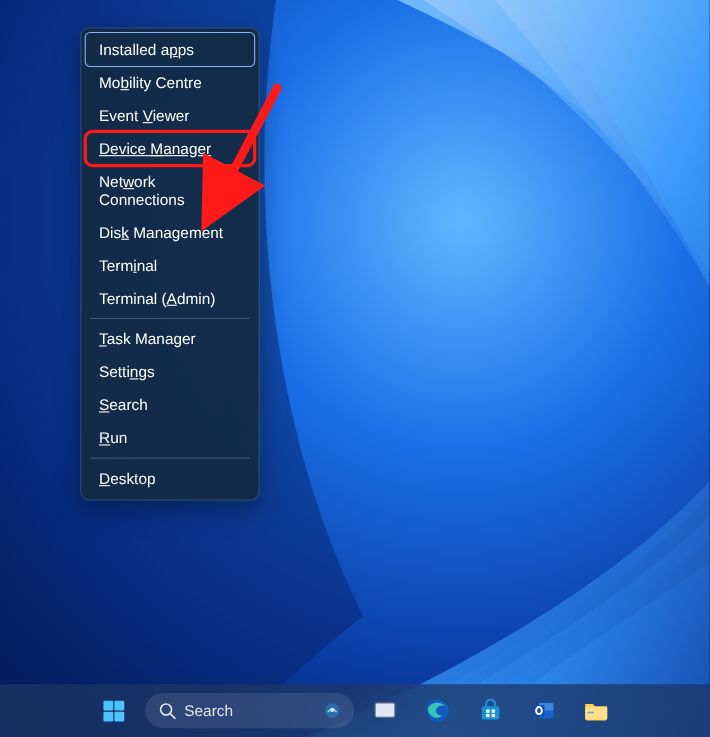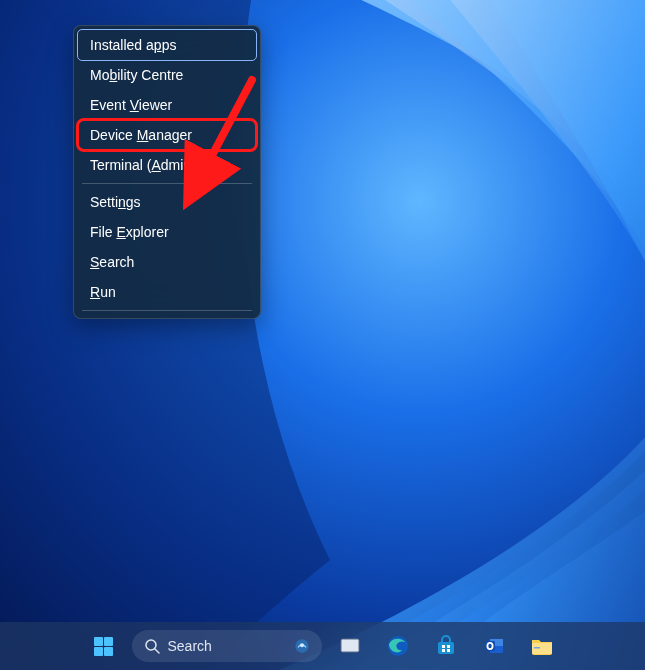--- a/index.html
+++ b/index.html
@@ -17,21 +17,21 @@
     inset: 0;
     background:
       radial-gradient(ellipse 800px 600px at 70% 30%, #3a9eff 0%, #1a6fe8 25%, #0c3fa8 50%, #062068 100%);
     overflow: hidden;
   }
   .wallpaper svg { width: 100%; height: 100%; }
   .context-menu {
     position: absolute;
     left: 73px;
     top: 25px;
-    width: 188px;
+    width: 163px;
     background: rgba(18, 42, 66, 0.92);
     border: 1px solid rgba(255,255,255,0.15);
     border-radius: 8px;
     backdrop-filter: blur(20px);
     color: #fff;
     padding: 4px;
     box-shadow: 0 8px 24px rgba(0,0,0,0.35);
   }
   .menu-item {
     padding: 7px 12px;
@@ -44,20 +44,21 @@
     color: #fff;
   }
   .menu-item.selected {
     outline: 1px solid #8ab4f8;
     border-radius: 4px;
   }
   .menu-item.highlight {
     outline: 3px solid #ff1a1a;
     border-radius: 6px;
     outline-offset: -1px;
+    text-decoration: underline;
   }
   .divider {
     height: 1px;
     background: rgba(255,255,255,0.22);
     margin: 3px 4px;
   }
   .accel { text-decoration: underline; }
   .chevron {
     font-size: 10px;
     color: #fff;
@@ -154,36 +155,48 @@
     <div class="menu-item">
       <span>Mo<span class="accel">b</span>ility Centre</span>
     </div>
     <div class="menu-item">
       <span>Event <span class="accel">V</span>iewer</span>
     </div>
     <div class="menu-item highlight">
       <span>Device <span class="accel">M</span>anager</span>
     </div>
     <div class="menu-item">
+      <span>Net<span class="accel">w</span>ork Connections</span>
+    </div>
+    <div class="menu-item">
+      <span>Dis<span class="accel">k</span> Management</span>
+    </div>
+    <div class="menu-item">
+      <span>Term<span class="accel">i</span>nal</span>
+    </div>
+    <div class="menu-item">
       <span>Terminal (<span class="accel">A</span>dmin)</span>
     </div>
     <div class="divider"></div>
     <div class="menu-item">
+      <span><span class="accel">T</span>ask Manager</span>
+    </div>
+    <div class="menu-item">
       <span>Setti<span class="accel">n</span>gs</span>
     </div>
     <div class="menu-item">
-      <span>File <span class="accel">E</span>xplorer</span>
-    </div>
-    <div class="menu-item">
       <span><span class="accel">S</span>earch</span>
     </div>
     <div class="menu-item">
       <span><span class="accel">R</span>un</span>
     </div>
     <div class="divider"></div>
+    <div class="menu-item">
+      <span><span class="accel">D</span>esktop</span>
+    </div>
   </div>
 
 <svg class="arrow-annot" width="90" height="140" viewBox="0 0 90 140">
   <defs>
     <marker id="arrowhead" markerWidth="8" markerHeight="8" refX="4" refY="4" orient="auto">
       <polygon points="0 0, 8 4, 0 8" fill="#ff1a1a"></polygon>
     </marker>
   </defs>
   <line x1="72" y1="10" x2="18" y2="112" stroke="#ff1a1a" stroke-width="8" stroke-linecap="round" marker-end="url(#arrowhead)"></line>
 </svg>

